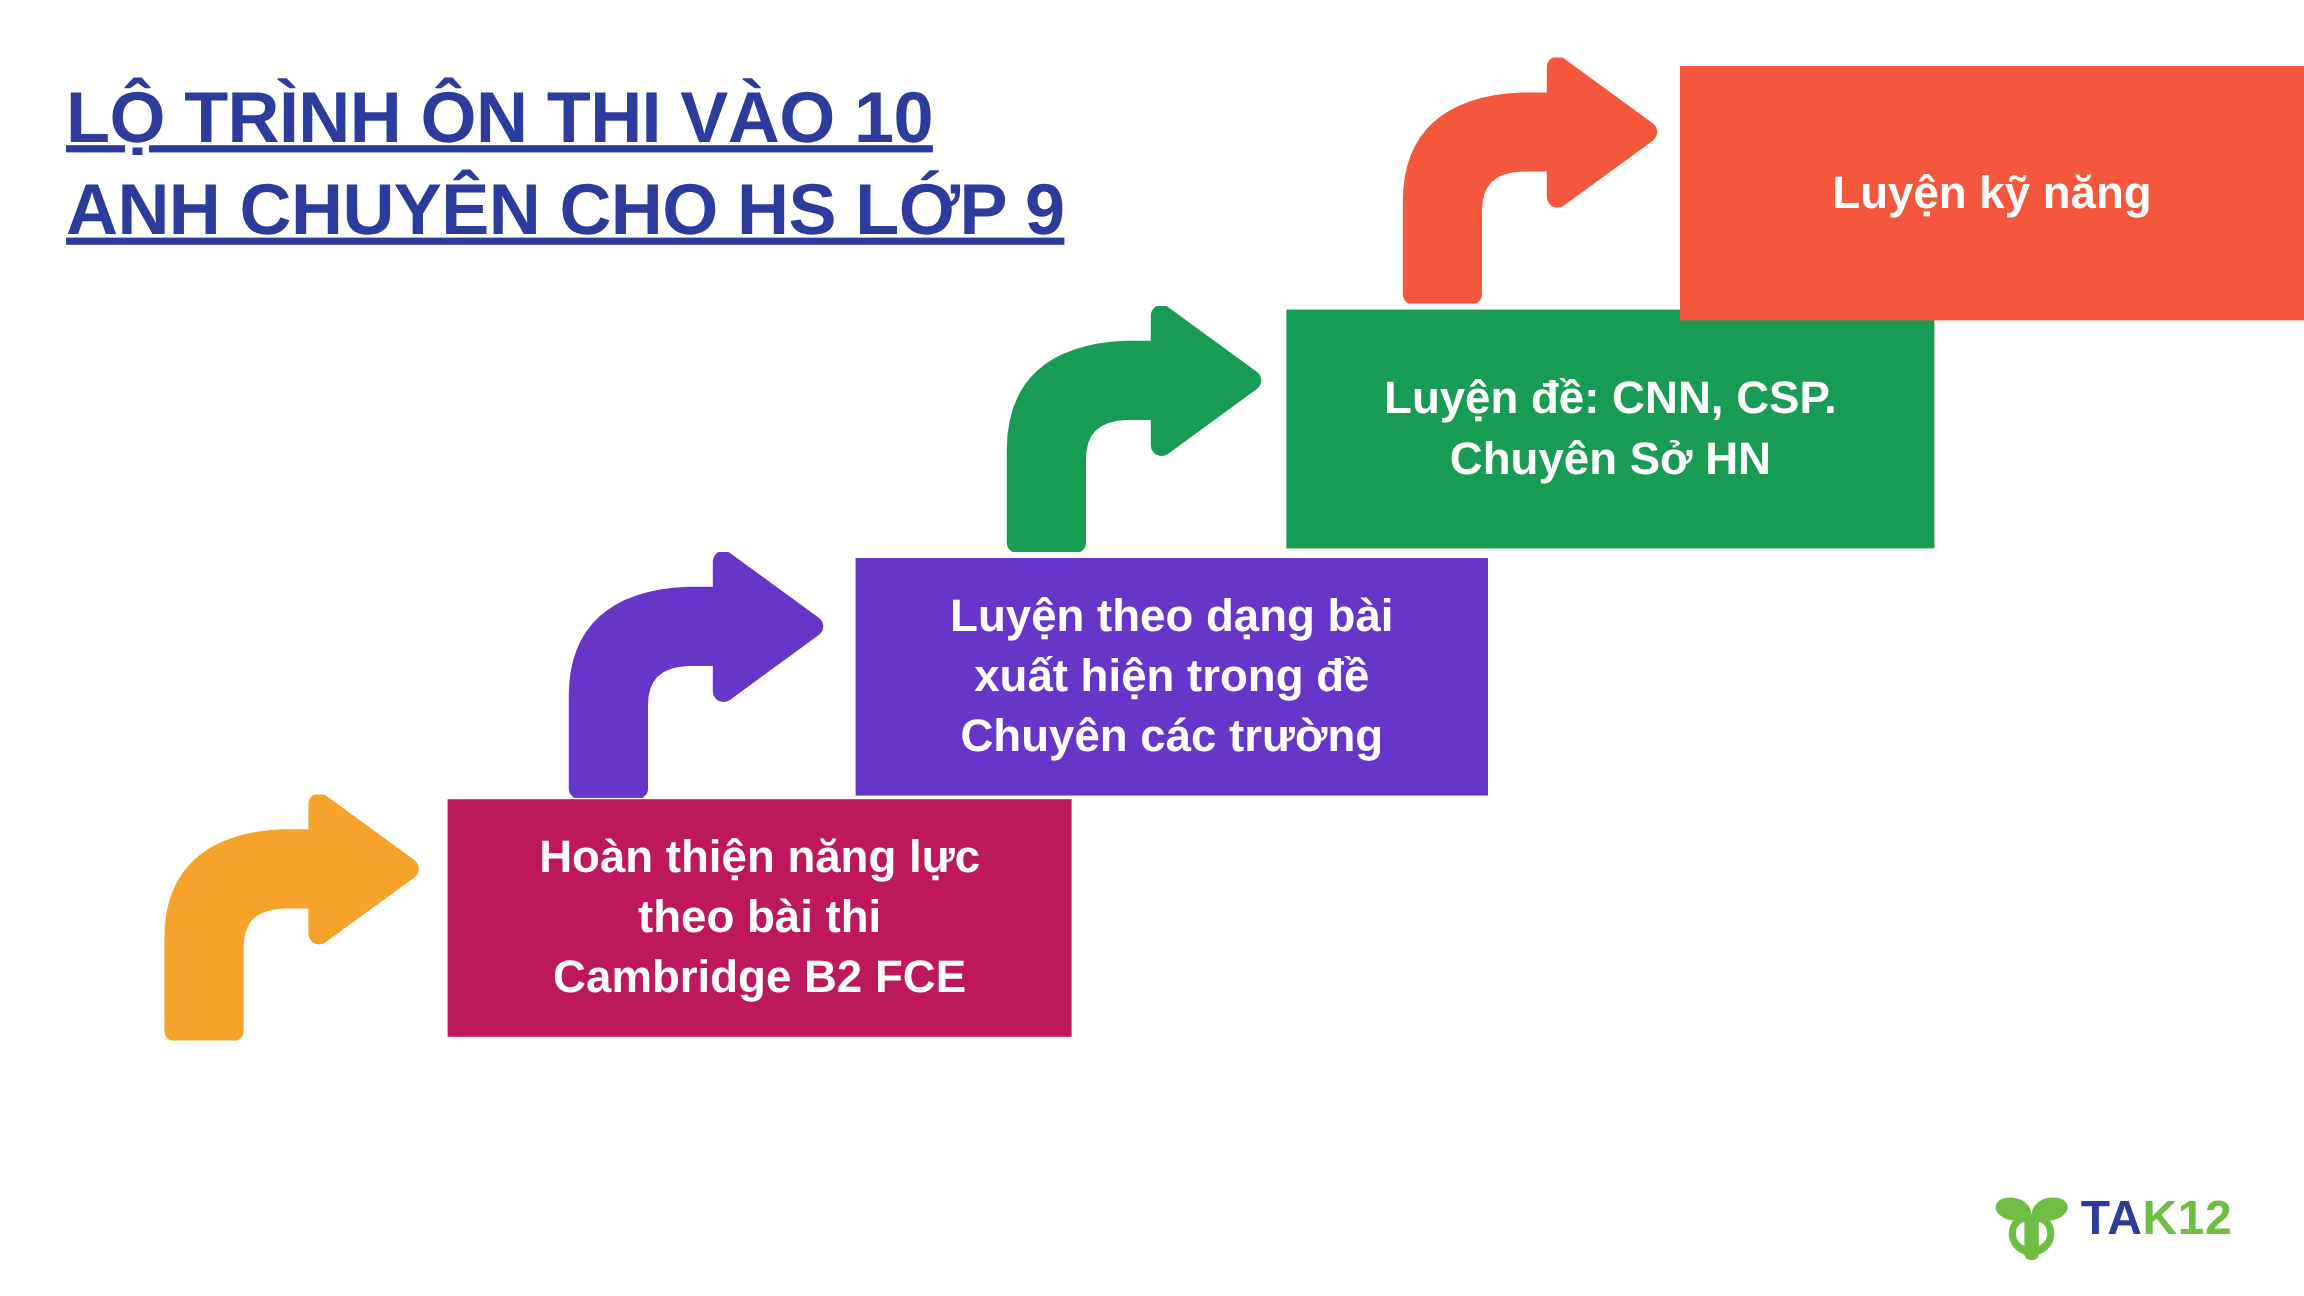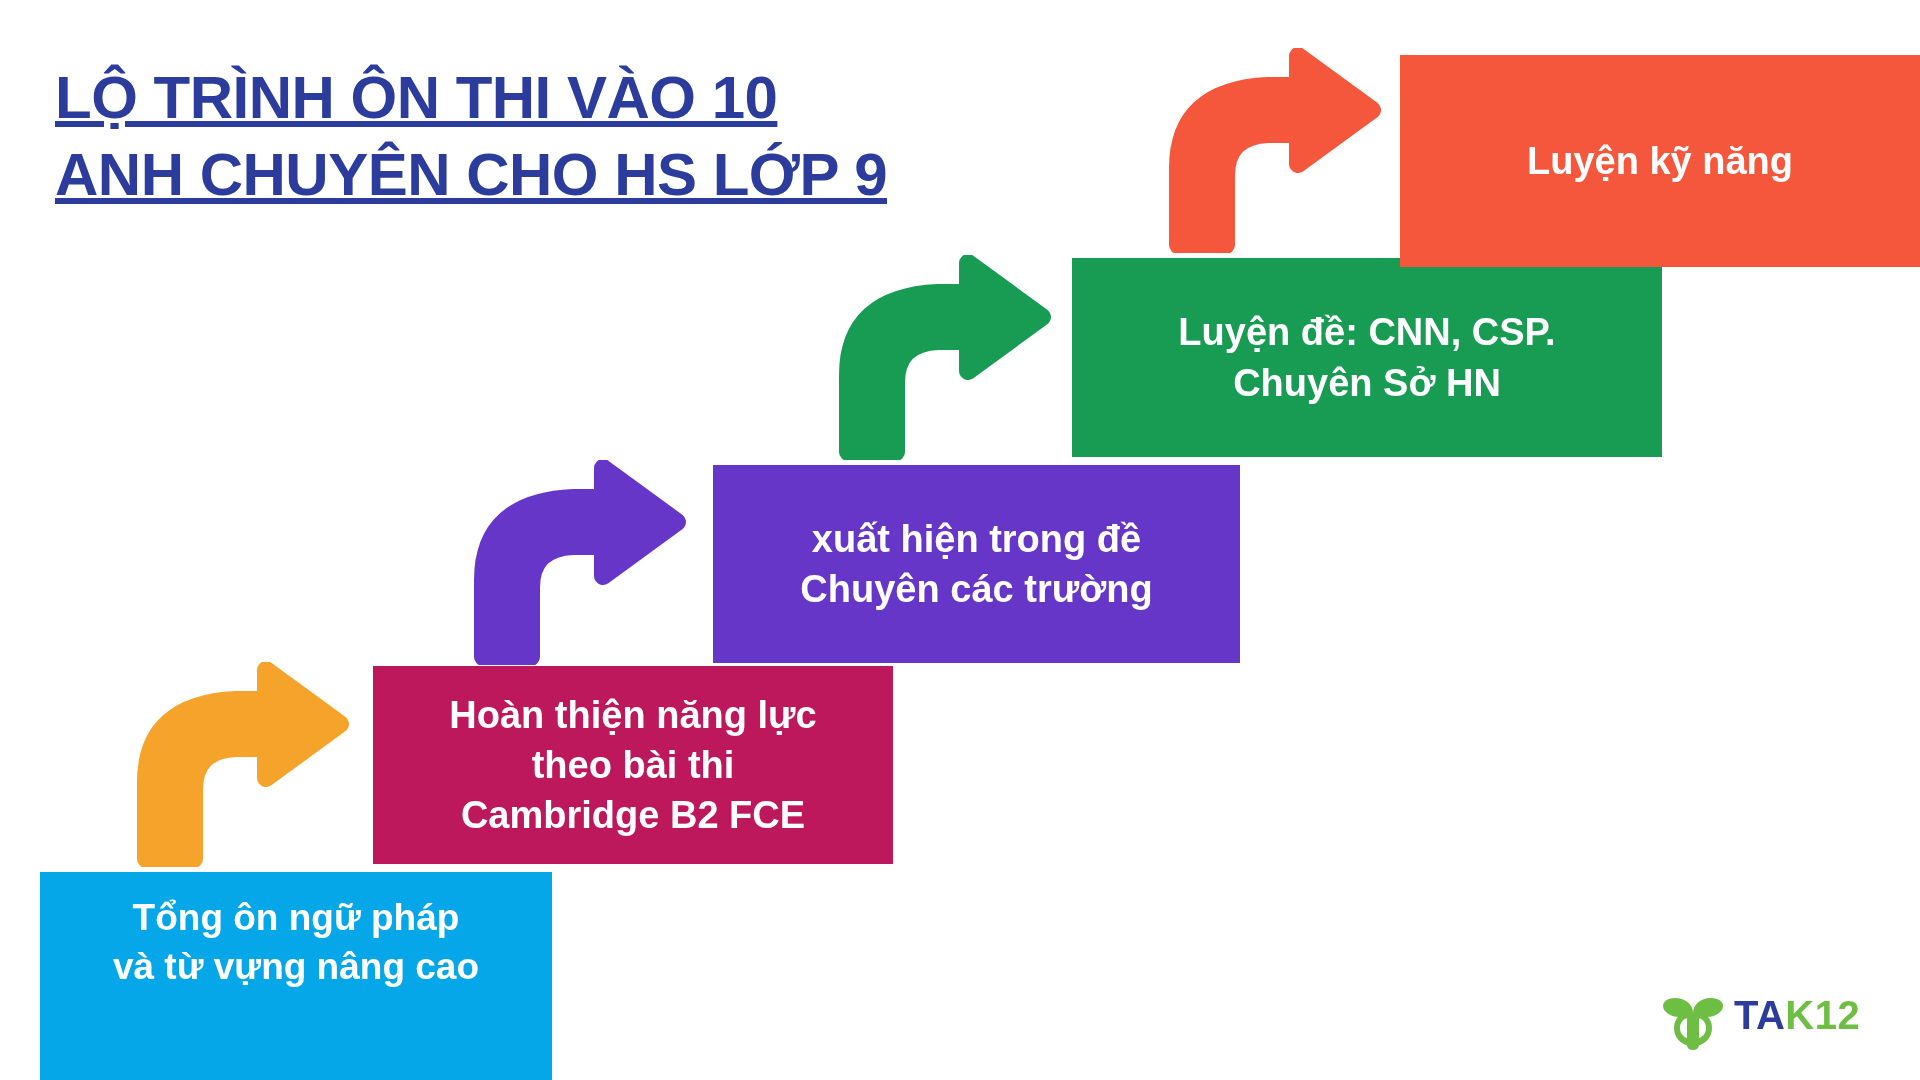--- a/index.html
+++ b/index.html
@@ -68,21 +68,21 @@
   }
   #box-cambridge {
     left: 373px; top: 666px;  width: 520px;  height: 198px;
     background: #be185d;
   }
   #box-types {
     left: 713px; top: 465px;  width: 527px;  height: 198px;
     background: #6636C8;
   }
   #box-mock {
-    left: 1072px; top: 258px; width: 590px;  height: 199px;
+    left: 1072px; top: 258px; width: 540px;  height: 199px;
     background: #189B52;
   }
   #box-writing {
     left: 1400px; top: 55px;  width: 520px;  height: 212px;
     background: #F4573B;
   }
 
   
   .arrow {
     position: absolute;
@@ -133,32 +133,29 @@
   </svg>
 
   <svg class="arrow" id="arrow-3" viewBox="0 0 230 205">
     <path d="M 18 197 L 18 120 Q 18 42 108 38 L 138 38 L 138 8 L 212 62 L 138 116 L 138 86 L 108 86 Q 66 88 66 128 L 66 197 Z" fill="#189B52" stroke="#189B52" stroke-width="18" stroke-linejoin="round" stroke-linecap="round"></path>
   </svg>
 
   <svg class="arrow" id="arrow-4" viewBox="0 0 230 205">
     <path d="M 18 197 L 18 120 Q 18 42 108 38 L 138 38 L 138 8 L 212 62 L 138 116 L 138 86 L 108 86 Q 66 88 66 128 L 66 197 Z" fill="#F4573B" stroke="#F4573B" stroke-width="18" stroke-linejoin="round" stroke-linecap="round"></path>
   </svg>
 
-  <div class="step-box" id="box-grammar">
-    <span class="line">Tổng ôn ngữ pháp</span>
-    <span class="line">và từ vựng nâng cao</span>
-  </div>
 
   <div class="step-box" id="box-cambridge">
     <span class="line">Hoàn thiện năng lực</span>
     <span class="line">theo bài thi</span>
     <span class="line">Cambridge B2 FCE</span>
   </div>
 
   <div class="step-box" id="box-types">
+    <span class="line">Luyện theo dạng bài</span>
     <span class="line">xuất hiện trong đề</span>
     <span class="line">Chuyên các trường</span>
   </div>
 
   <div class="step-box" id="box-mock">
     <span class="line">Luyện đề: CNN, CSP.</span>
     <span class="line">Chuyên Sở HN</span>
   </div>
 
   <div class="step-box" id="box-writing">

